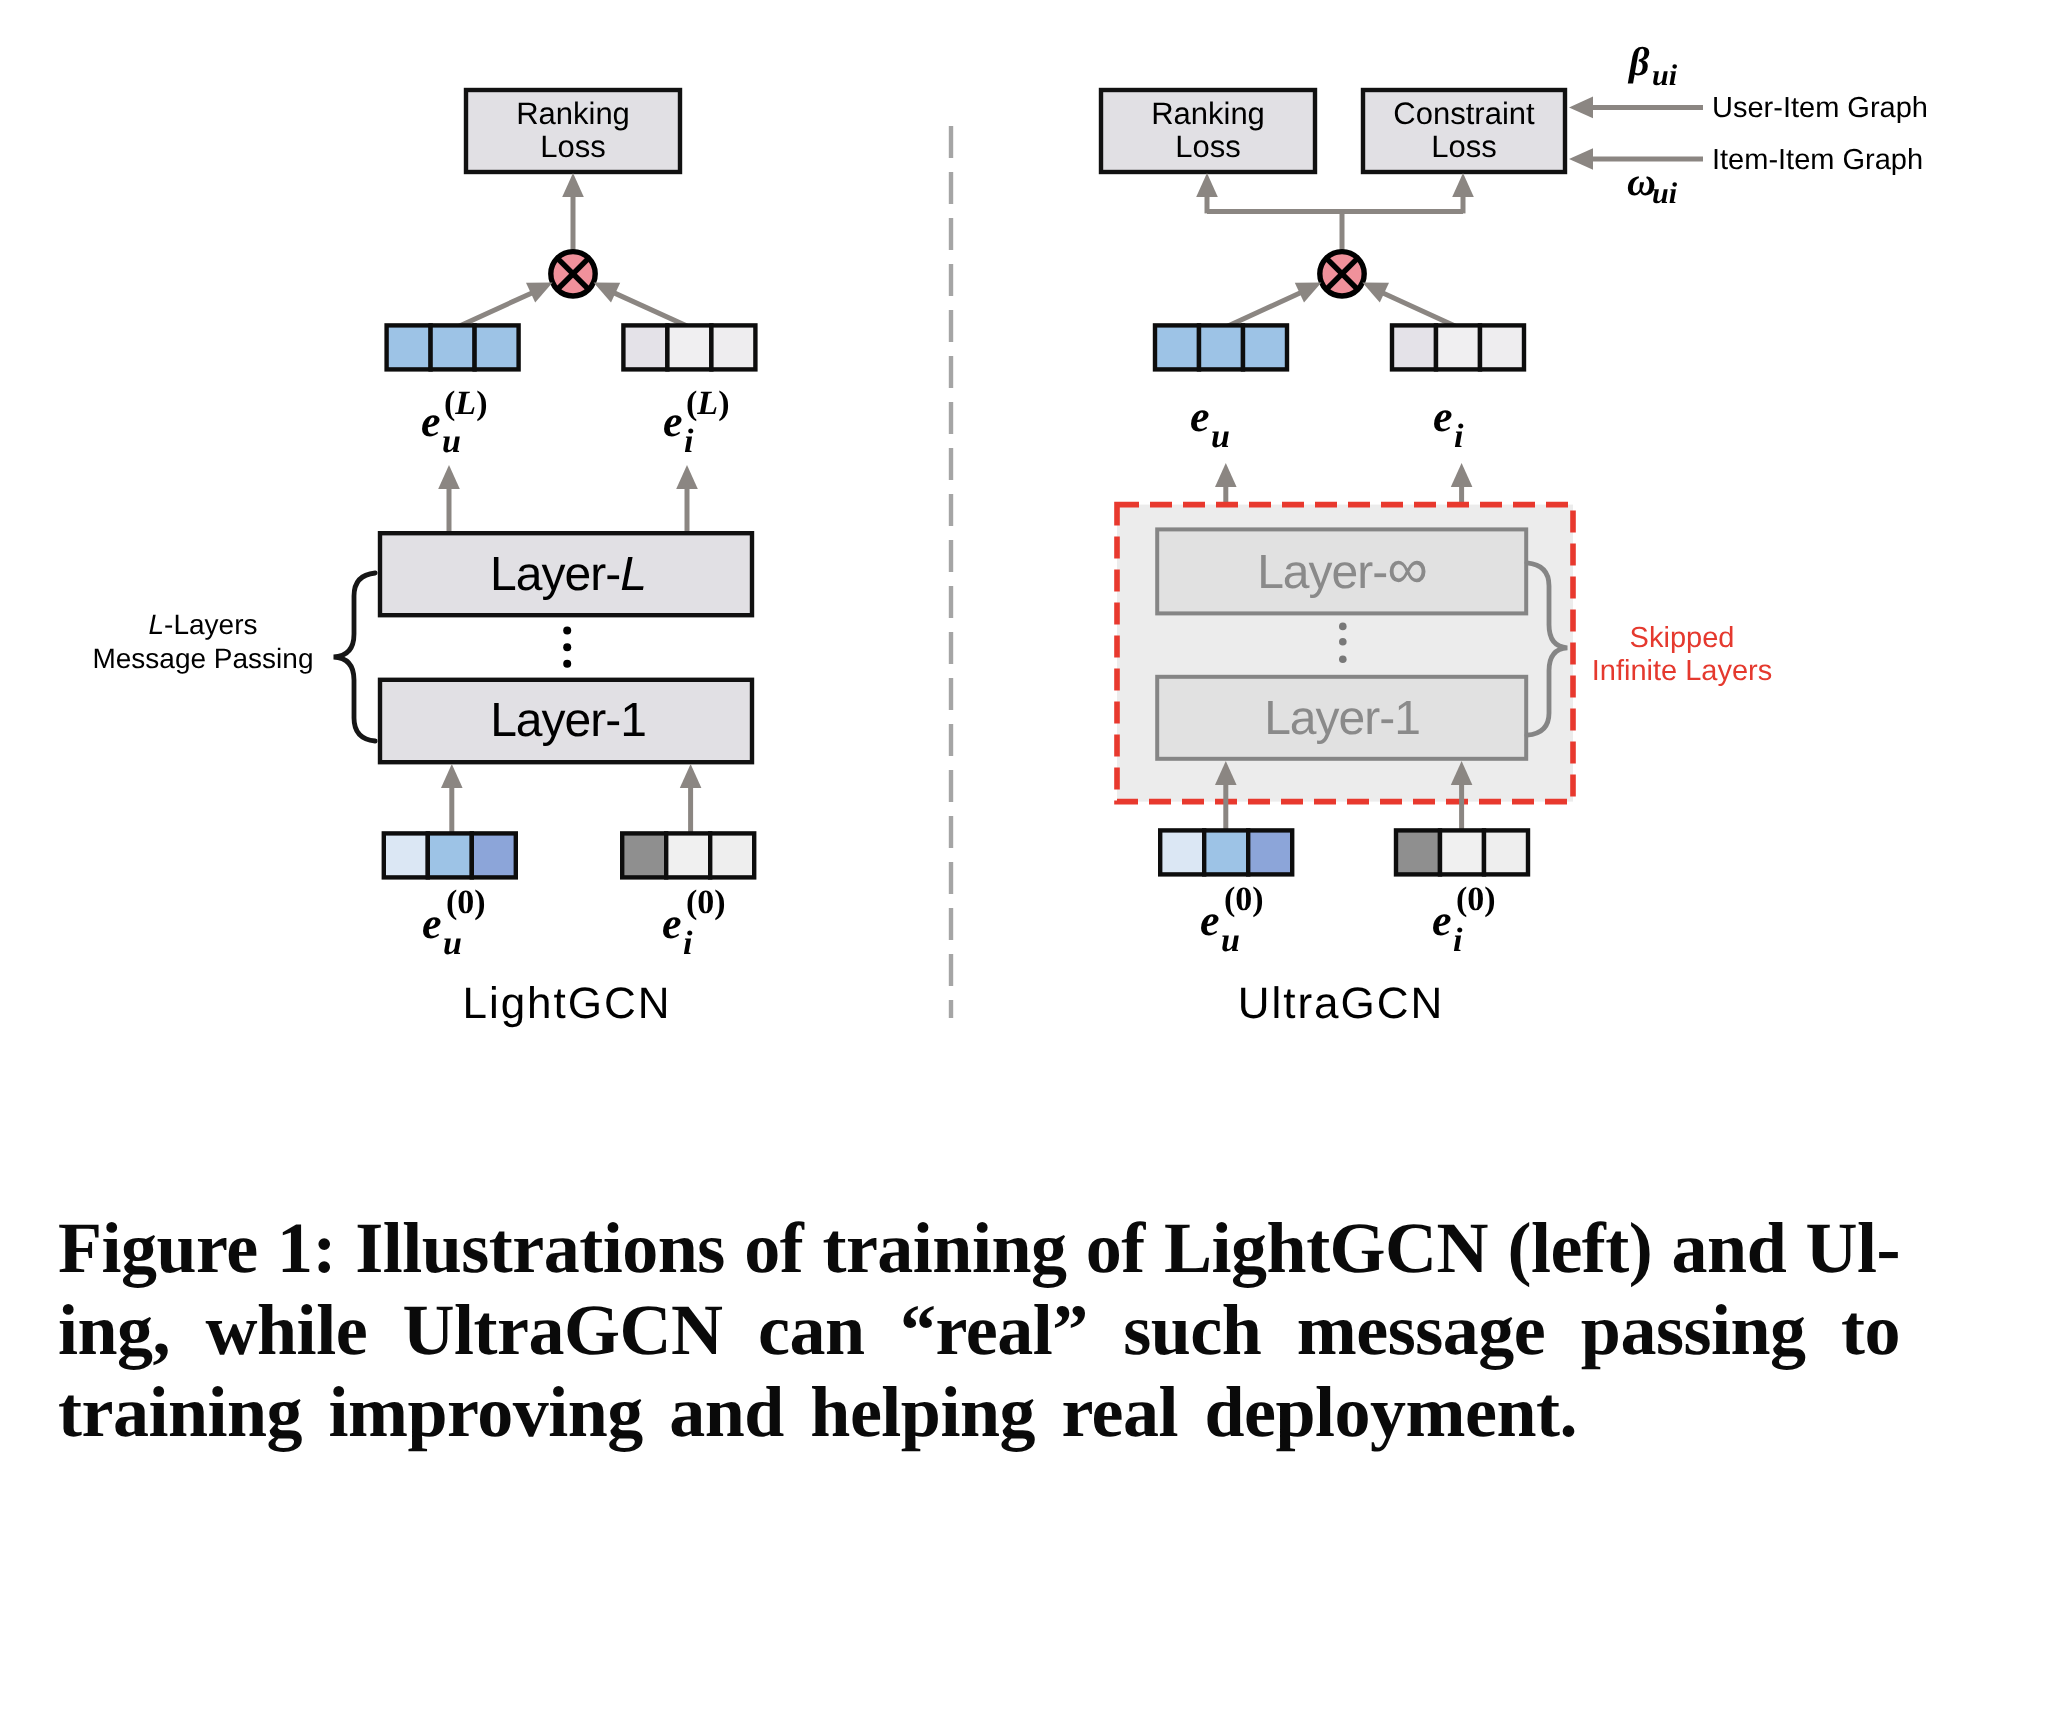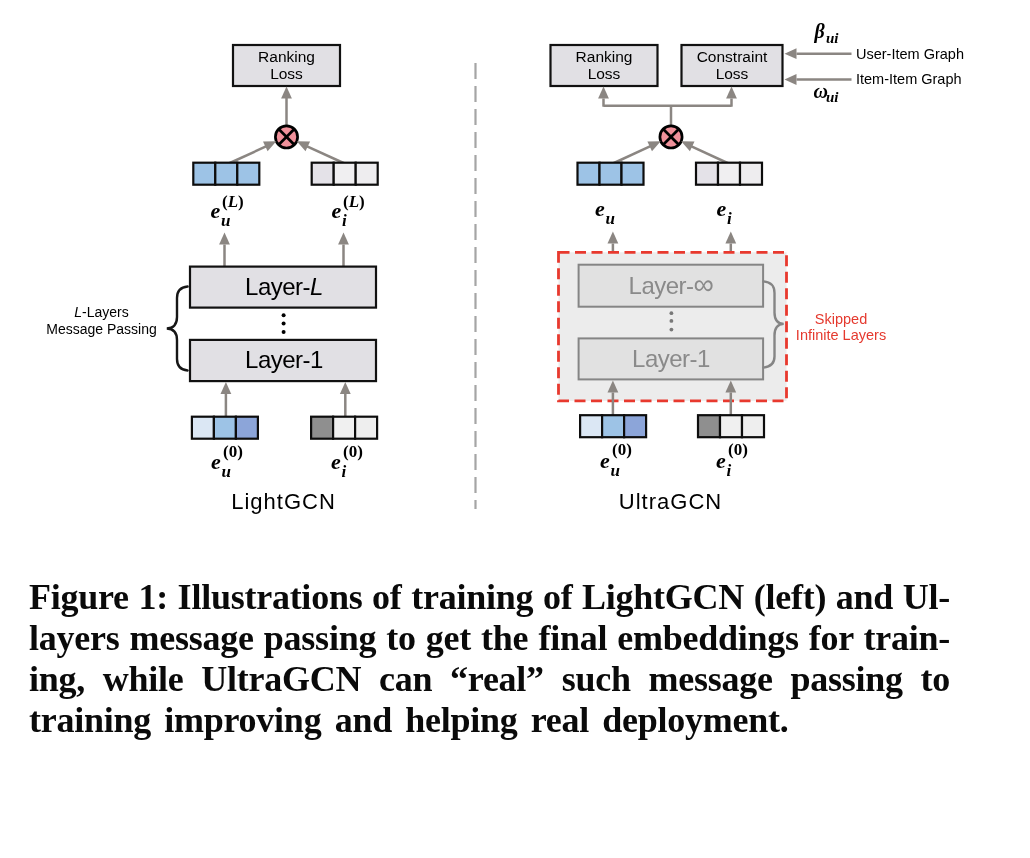--- a/index.html
+++ b/index.html
@@ -1,18 +1,18 @@
 <!DOCTYPE html>
 <html><head>
 <meta charset="utf-8">
 <style>
 html,body{margin:0;padding:0;width:1030px;height:858px;background:#ffffff;overflow:hidden}
 #wrap{position:relative;width:1030px;height:858px;font-family:"Liberation Sans",sans-serif}
 svg{position:absolute;left:0;top:0}
-#cap{position:absolute;left:29px;top:577px;width:921px;font-family:"Liberation Serif",serif;font-weight:bold;font-size:36px;letter-spacing:-0.25px;color:#0a0a0a}
+#cap{position:absolute;left:29px;top:604px;width:921px;font-family:"Liberation Serif",serif;font-weight:bold;font-size:36px;letter-spacing:-0.25px;color:#0a0a0a}
 .cl{height:41px;line-height:41px;white-space:nowrap;text-align:justify;text-align-last:justify}
 .cl.last{text-align-last:left}
 </style>
 </head>
 <body>
 <div id="wrap">
 <svg width="1030" height="560" viewBox="0 0 1030 560">
   <defs>
     <g id="otimes">
       <circle cx="0" cy="0" r="11.1" fill="#f0919b" stroke="#000000" stroke-width="2.7"></circle>
@@ -195,17 +195,16 @@
     <text x="716" y="467.5" font-size="22" font-style="italic">e</text>
     <text x="726.5" y="475.5" font-size="17" font-style="italic">i</text>
     <text x="728" y="455" font-size="17">(0)</text>
   </g>
 
   <text x="670.5" y="509" font-size="22" letter-spacing="1.0" text-anchor="middle" fill="#000">UltraGCN</text>
 </svg>
 
 <div id="cap">
   <div class="cl">Figure 1: Illustrations of training of LightGCN (left) and Ul-</div>
-  <div class="cl">layers message passing to get the final embeddings for train-</div>
   <div class="cl">ing, while UltraGCN can “real” such message passing to</div>
   <div class="cl last" style="word-spacing:4.5px">training improving and helping real deployment.</div>
 </div>
 </div>
 
 </body></html>

